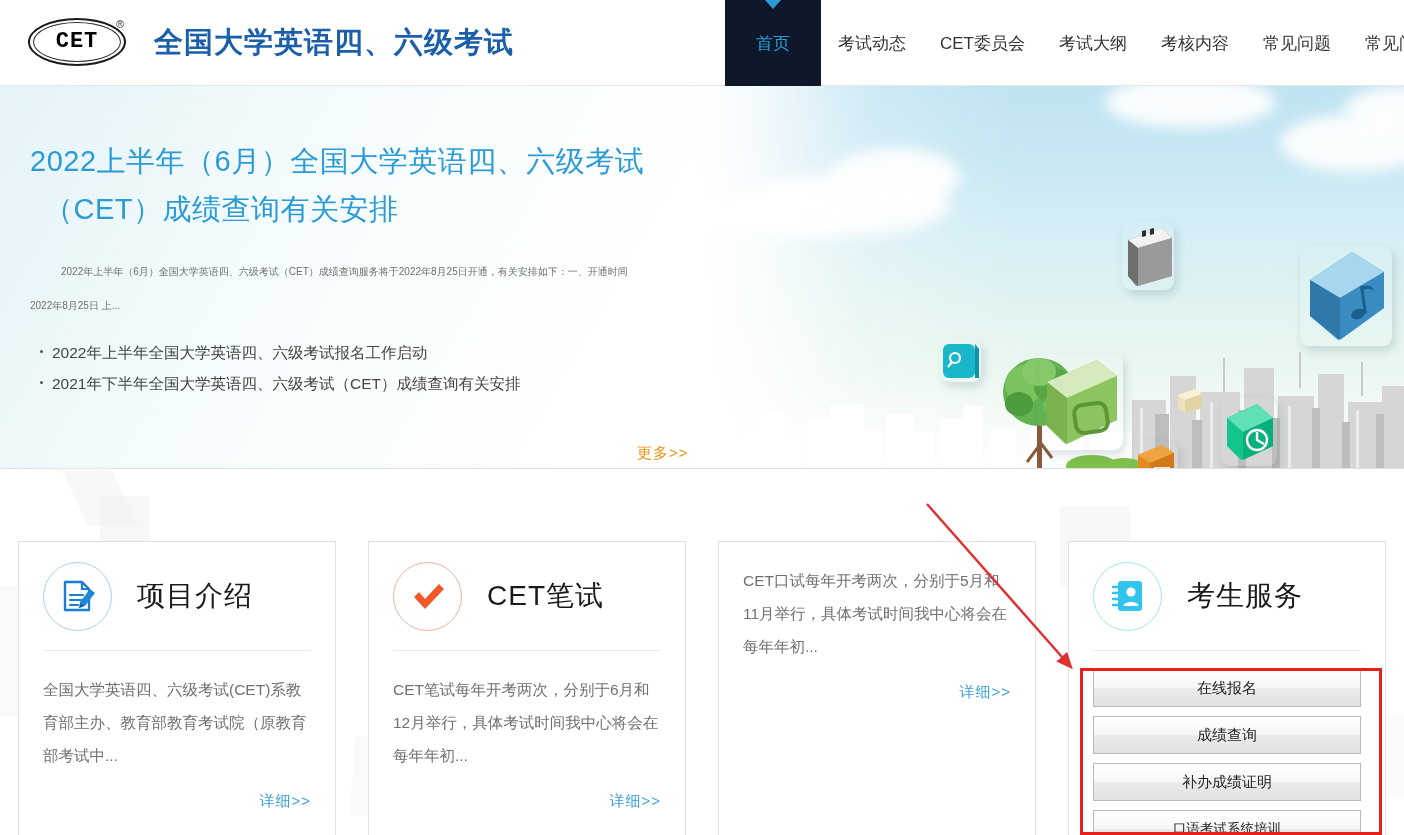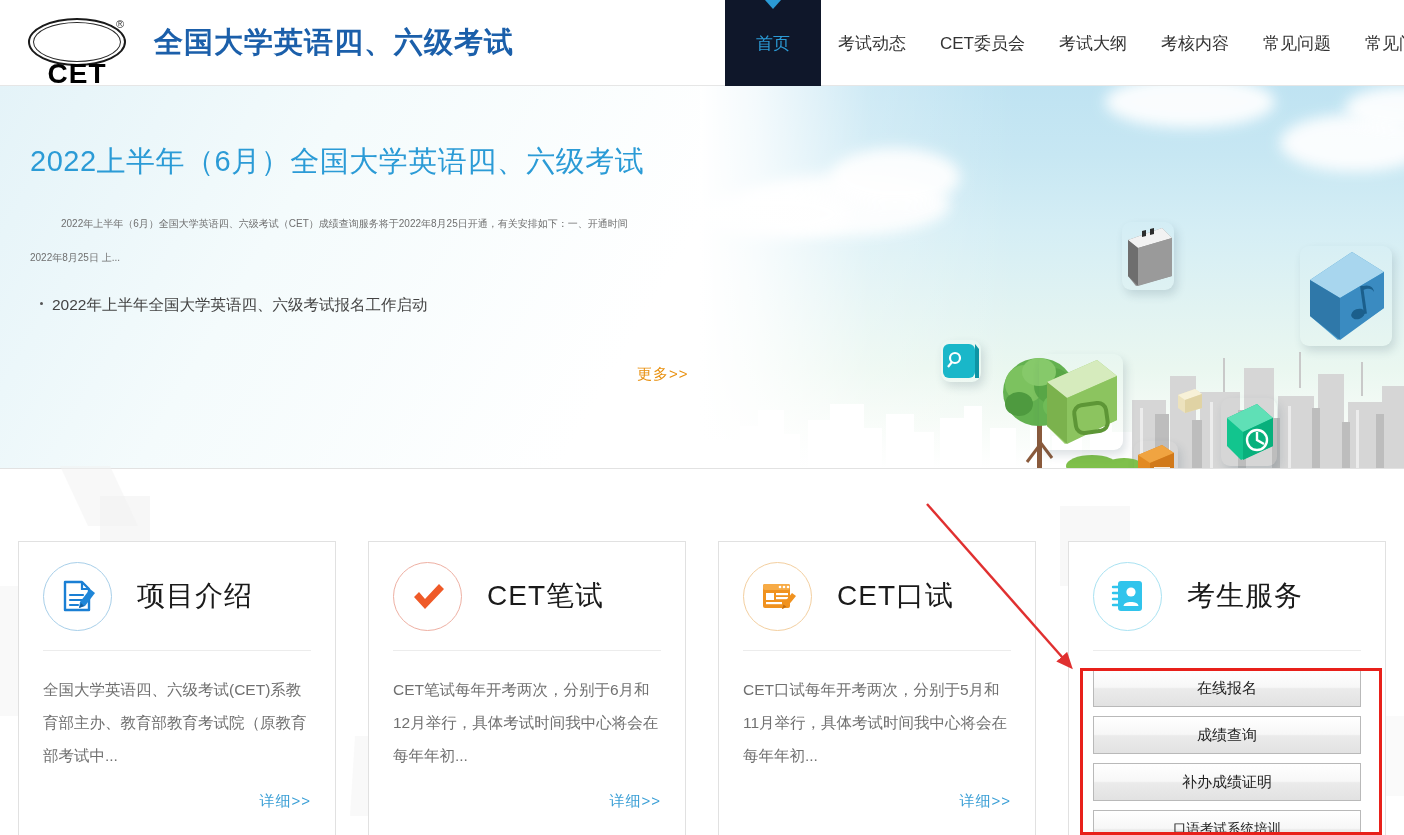--- a/index.html
+++ b/index.html
@@ -59,26 +59,25 @@
     border-radius: 50%/50%;
     box-sizing: border-box;
   }
   .cet-logo .cet-text {
     position: absolute;
     left: 0; top: 2px;
     width: 98px; height: 48px;
     display: flex;
     align-items: center;
     justify-content: center;
-    font-family: Liberation Sans, sans-serif;
-    font-size: 28px;
+    font-family: Liberation Mono, monospace;
+    font-size: 22px;
     font-weight: bold;
     letter-spacing: 1px;
     color: #000000;
-    margin-top: 32px;
   }
   .cet-logo .reg-mark {
     position: absolute;
     left: 88px; top: 2px;
     font-size: 11px;
     color: #333;
   }
   .brand-title {
     margin-left: 18px;
     font-size: 29px;
@@ -537,24 +536,26 @@
           <ellipse cx="58" cy="68" rx="7" ry="5" transform="rotate(-22 58 68)"></ellipse>
           <rect x="62" y="40" width="3" height="28" transform="rotate(-8 63 54)"></rect>
           <path d="M63 40 C70 38 74 42 74 46 C72 42 68 42 63 44 Z"></path>
         </g>
       </svg>
     </div>
 
     <div class="banner-text">
       <div class="banner-title">
         <span>2022上半年（6月）全国大学英语四、六级考试</span>
+        <span class="line2">（CET）成绩查询有关安排</span>
       </div>
       <div class="banner-summary">2022年上半年（6月）全国大学英语四、六级考试（CET）成绩查询服务将于2022年8月25日开通，有关安排如下：一、开通时间  2022年8月25日 上...</div>
       <ul class="banner-list">
         <li>2022年上半年全国大学英语四、六级考试报名工作启动</li>
+        <li>2021年下半年全国大学英语四、六级考试（CET）成绩查询有关安排</li>
       </ul>
       <span class="more-link">更多&gt;&gt;</span>
     </div>
   </div>
 
   <div class="watermark">
     <svg width="1404" height="369" viewBox="0 0 1404 369">
       <g fill="#f2f2f2">
         <polygon points="604,200 638,200 660,245 582,245"></polygon>
         <polygon points="100,30 150,30 150,330 100,330" opacity="0.6"></polygon>
@@ -603,42 +604,20 @@
         </div>
         <div class="card-title">CET笔试</div>
       </div>
       <div class="card-body">
         <div class="para">CET笔试每年开考两次，分别于6月和12月举行，具体考试时间我中心将会在每年年初...</div>
         <span class="detail-link">详细&gt;&gt;</span>
       </div>
     </div>
 
     <div class="card">
-      <div class="card-head">
-        <div class="card-icon orange">
-          <svg width="40" height="40" viewBox="0 0 40 40">
-            <rect x="5" y="8" width="27" height="24" rx="2" fill="#f0921f"></rect>
-            <rect x="5" y="8" width="27" height="6" rx="2" fill="#f7ab46"></rect>
-            <g fill="#ffffff">
-              <circle cx="22" cy="11" r="1.3"></circle>
-                <circle cx="26" cy="11" r="1.3"></circle>
-                <circle cx="30" cy="11" r="1.3"></circle>
-            </g>
-            <rect x="8" y="17" width="8" height="7" fill="#ffffff"></rect>
-            <g fill="#ffffff">
-              <rect x="18" y="17" width="12" height="2.2"></rect>
-              <rect x="18" y="21" width="12" height="2.2"></rect>
-              <rect x="8" y="26" width="16" height="2.2"></rect>
-            </g>
-            <path d="M25 28 L34 17 L38 20 L29 31 L24 33 Z" fill="#f0921f"></path>
-            <path d="M24 33 L25.5 28.6 L28.5 30.8 Z" fill="#c46f11"></path>
-          </svg>
-        </div>
-        <div class="card-title">CET口试</div>
-      </div>
       <div class="card-body">
         <div class="para">CET口试每年开考两次，分别于5月和11月举行，具体考试时间我中心将会在每年年初...</div>
         <span class="detail-link">详细&gt;&gt;</span>
       </div>
     </div>
 
     <div class="card">
       <div class="card-head">
         <div class="card-icon cyan">
           <svg width="40" height="40" viewBox="0 0 40 40">

